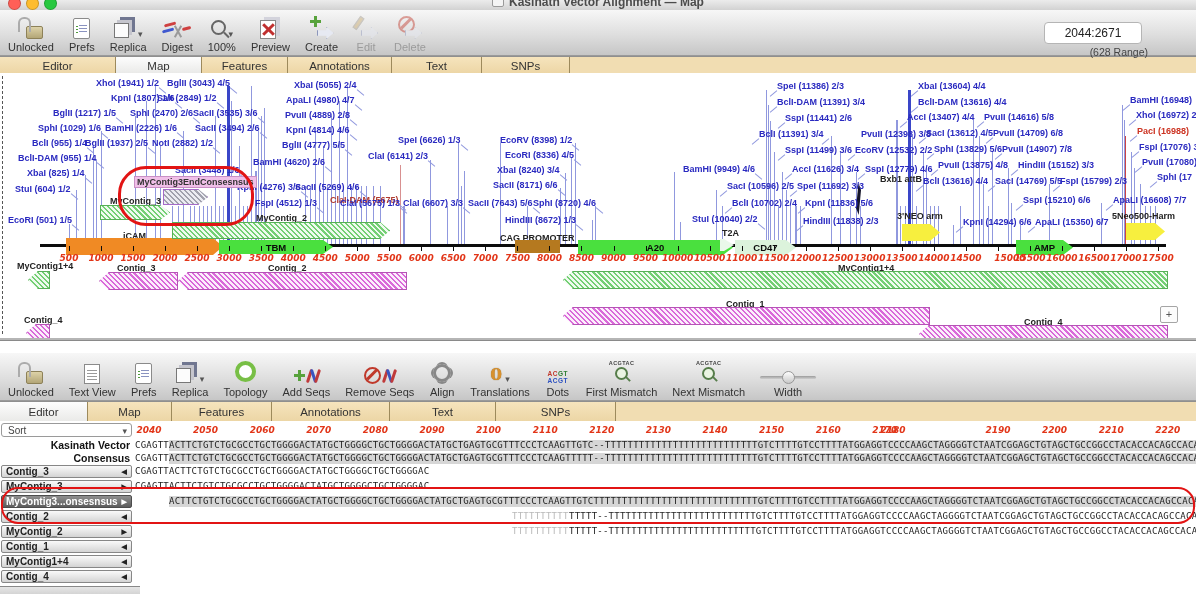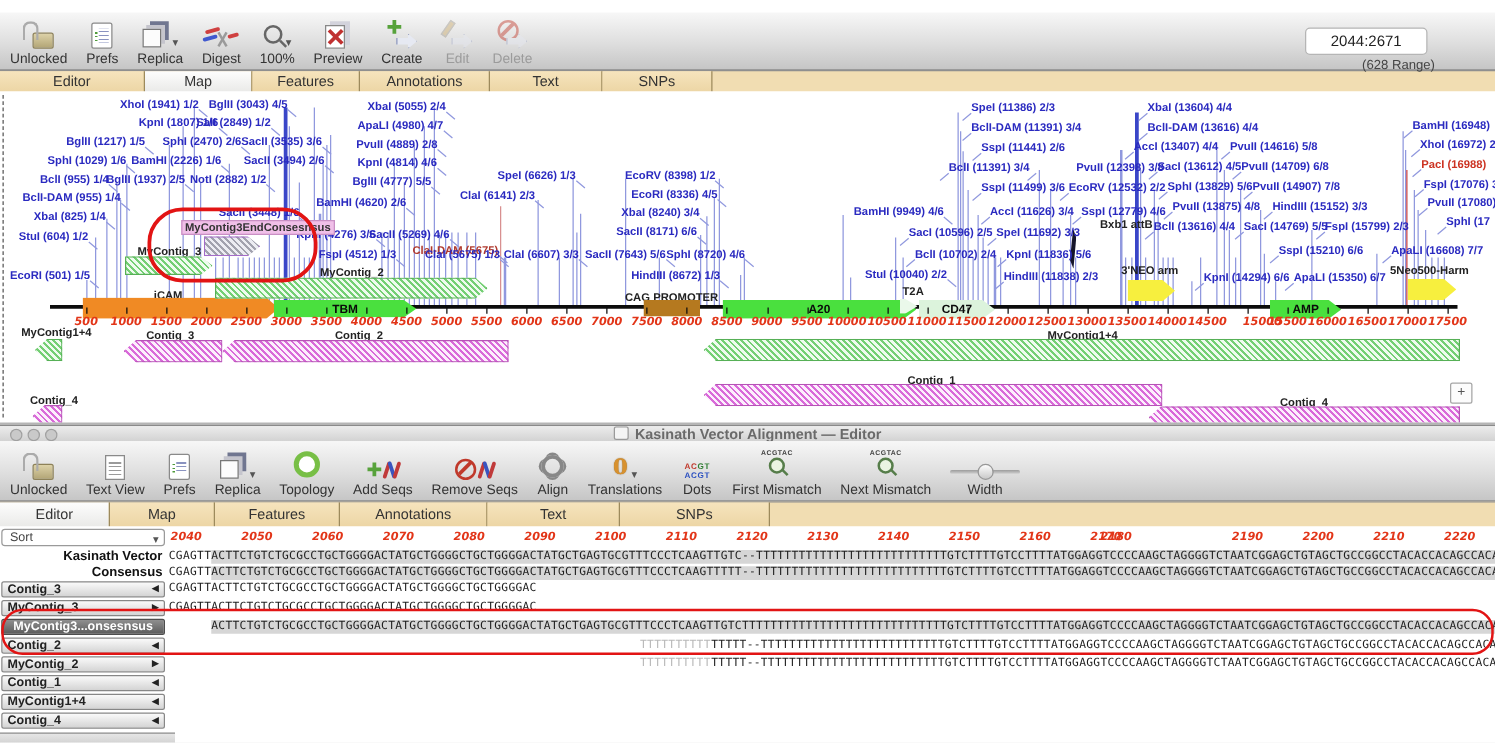--- a/index.html
+++ b/index.html
@@ -101,20 +101,26 @@
   .seq.faded{color:#b9b9b9;}
   .etick{position:absolute;font-style:italic;font-weight:bold;font-size:9px;color:#e23518;transform:translateX(-50%);font-family:"DejaVu Sans",sans-serif;}
   .bottomfrag{position:absolute;left:0;top:165px;width:140px;height:9px;background:linear-gradient(#e6e6e6,#cfcfcf);border-top:1px solid #888;}
 </style>
 </head>
 <body>
 
 <div id="root">
 
   <section class="win" id="win-map" style="top:0;height:340px;">
+    <div class="titlebar" style="top:0;height:10px;">
+      <span class="tl" style="left:8px;top:-3px;background:#ff5f57;"></span>
+      <span class="tl" style="left:26px;top:-3px;background:#febc2e;"></span>
+      <span class="tl" style="left:44px;top:-3px;background:#28c840;"></span>
+      <div class="wtitle" style="top:-5px;"><span class="proxy"></span><span>Kasinath Vector Alignment — Map</span></div>
+    </div>
     <div class="toolbar" id="map-toolbar" style="top:10px;height:46px;">
         <div class="titem">
           <div class="icn">
             <span class="lk">
               <span class="lk-sh"></span>
             </span>
           </div>
           <div class="lab">Unlocked</div>
         </div>
         <div class="titem">
@@ -391,21 +397,21 @@
         <div class="site rside" style="left: 1035px; top: 144px;">ApaLI (15350) 6/7</div>
         <div class="site" style="left: 8px; top: 142px;">EcoRI (501) 1/5</div>
         <div class="blab" style="left: 880px; top: 101px;">Bxb1 attB</div>
         <div class="blab" style="left: 897px; top: 138px;">3'NEO arm</div>
         <div class="blab" style="left: 1112px; top: 138px;">5Neo500-Harm</div>
         <div class="blab" style="left: 123px; top: 158px;">iCAM</div>
         <div class="blab" style="left: 500px; top: 160px;">CAG PROMOTER</div>
         <div class="blab" style="left: 722px; top: 155px;">T2A</div>
         <div class="blab" style="left: 110px; top: 123px;">MyContig_3</div>
         <div class="blab" style="left: 256px; top: 140px;">MyContig_2</div>
-        <div class="pinklab" style="left: 134px; top: 103px; margin-left: 11px;">MyContig3EndConsesnsus</div>
+        <div class="pinklab" style="left: 134px; top: 103px;">MyContig3EndConsesnsus</div>
         <div class="axis" style="left: 40px; top: 171px; width: 1126px; height: 3px;"></div>
         <div class="feat" style="left: 66px; top: 165px; width: 157px; height: 17px; background: rgb(240, 138, 36); clip-path: polygon(0px 0px, calc(100% - 10px) 0px, 100% 50%, calc(100% - 10px) 100%, 0px 100%);"></div>
         <div class="feat" style="left: 219px; top: 167px; width: 114px; height: 14px; background: rgb(74, 224, 62); clip-path: polygon(0px 0px, calc(100% - 10px) 0px, 100% 50%, calc(100% - 10px) 100%, 0px 100%);">TBM</div>
         <div class="feat" style="left: 515px; top: 167px; width: 45px; height: 13px; background: rgb(181, 121, 31);"></div>
         <div class="feat" style="left: 578px; top: 167px; width: 155px; height: 15px; background: rgb(74, 224, 62); clip-path: polygon(0px 0px, calc(100% - 10px) 0px, 100% 50%, calc(100% - 10px) 100%, 0px 100%);">A20</div>
         <div class="feat" style="left: 720px; top: 166px; width: 14px; height: 12px; background: rgb(234, 248, 234); clip-path: polygon(0px 0px, calc(100% - 10px) 0px, 100% 50%, calc(100% - 10px) 100%, 0px 100%);"></div>
         <div class="feat" style="left: 735px; top: 167px; width: 61px; height: 15px; background: rgb(220, 243, 220); clip-path: polygon(0px 0px, calc(100% - 10px) 0px, 100% 50%, calc(100% - 10px) 100%, 0px 100%);">CD47</div>
         <div class="feat" style="left: 902px; top: 151px; width: 38px; height: 17px; background: rgb(247, 239, 62); clip-path: polygon(0px 0px, calc(100% - 10px) 0px, 100% 50%, calc(100% - 10px) 100%, 0px 100%);"></div>
         <div class="feat" style="left: 1016px; top: 167px; width: 57px; height: 15px; background: rgb(74, 224, 62); clip-path: polygon(0px 0px, calc(100% - 10px) 0px, 100% 50%, calc(100% - 10px) 100%, 0px 100%);">AMP</div>
         <div class="feat" style="left: 1126px; top: 150px; width: 39px; height: 17px; background: rgb(247, 239, 62); clip-path: polygon(0px 0px, calc(100% - 10px) 0px, 100% 50%, calc(100% - 10px) 100%, 0px 100%);"></div>
@@ -496,26 +502,20 @@
         <div class="feat pat-magenta" style="left: 26px; top: 251px; width: 24px; height: 18px; clip-path: polygon(0px 50%, 10px 0px, 100% 0px, 100% 100%, 10px 100%);"></div>
         <div class="blab" style="left: 1024px; top: 244px;">Contig_4</div>
         <div class="feat pat-magenta" style="left: 919px; top: 252px; width: 249px; height: 18px; clip-path: polygon(0px 50%, 10px 0px, 100% 0px, 100% 100%, 10px 100%);"></div>
         <div class="redcircle" style="left: 118px; top: 93px; width: 130px; height: 54px;"></div>
         <div class="plusbtn" style="left: 1160px; top: 233px;">+</div>
       </div>
     <div style="position:absolute;left:0;right:0;bottom:0;height:2px;background:#b5b5b5;"></div>
   </section>
 
   <section class="win" id="win-editor" style="top:340px;height:254px;border-top:1px solid #8a8a8a;">
-    <div class="titlebar" style="top:0;height:12px;">
-      <span class="tl" style="left:8px;top:2px;width:8px;height:8px;background:#c9c9c9;"></span>
-      <span class="tl" style="left:22px;top:2px;width:8px;height:8px;background:#c9c9c9;"></span>
-      <span class="tl" style="left:36px;top:2px;width:8px;height:8px;background:#c9c9c9;"></span>
-      <div class="wtitle" style="top:0;font-size:11.5px;color:#6a6a6a;"><span class="proxy"></span><span>Kasinath Vector Alignment — Editor</span></div>
-    </div>
     <div class="toolbar" id="editor-toolbar" style="top:12px;height:48px;">
         <div class="titem">
           <div class="icn">
             <span class="lk">
               <span class="lk-sh"></span>
             </span>
           </div>
           <div class="lab">Unlocked</div>
         </div>
         <div class="titem">
@@ -646,21 +646,21 @@
         <div class="srow" style="top: 44px;">
           <div>Contig_3</div>
           <div class="arr">◀</div>
         </div>
         <div class="seq" style="left: 135px; top: 45px;">CGAGTTACTTCTGTCTGCGCCTGCTGGGGACTATGCTGGGGCTGCTGGGGAC</div>
         <div class="srow" style="top: 59px;">
           <div>MyContig_3</div>
           <div class="arr">▶</div>
         </div>
         <div class="seq" style="left: 135px; top: 60px;">CGAGTTACTTCTGTCTGCGCCTGCTGGGGACTATGCTGGGGCTGCTGGGGAC</div>
-        <div class="srow sel" style="top: 74px; flex-direction: column;">
+        <div class="srow sel" style="top: 74px;">
           <div>MyContig3...onsesnsus</div>
           <div class="arr">▶</div>
         </div>
         <div class="seq hl" style="left: 169px; top: 75px;">ACTTCTGTCTGCGCCTGCTGGGGACTATGCTGGGGCTGCTGGGGACTATGCTGAGTGCGTTTCCCTCAAGTTGTCTTTTTTTTTTTTTTTTTTTTTTTTTTTTTGTCTTTTGTCCTTTTATGGAGGTCCCCAAGCTAGGGGTCTAATCGGAGCTGTAGCTGCCGGCCTACACCACAGCCACA</div>
         <div class="srow" style="top: 89px;">
           <div>Contig_2</div>
           <div class="arr">◀</div>
         </div>
         <div class="seq faded" style="left: 512px; top: 90px;">TTTTTTTTTT</div>
         <div class="seq" style="left: 569px; top: 90px;">TTTTT--TTTTTTTTTTTTTTTTTTTTTTTTTTGTCTTTTGTCCTTTTATGGAGGTCCCCAAGCTAGGGGTCTAATCGGAGCTGTAGCTGCCGGCCTACACCACAGCCACA</div>

